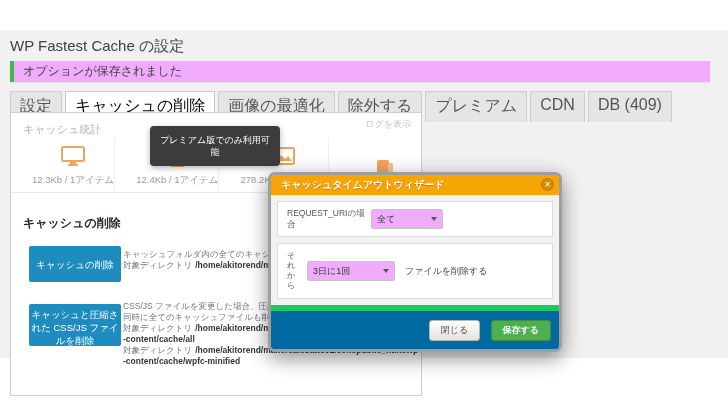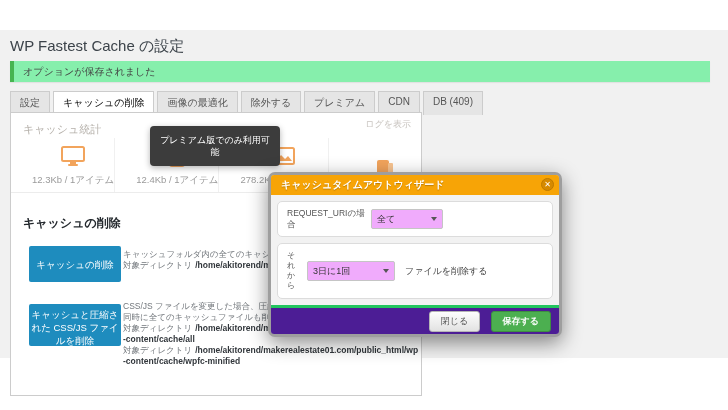--- a/index.html
+++ b/index.html
@@ -4,25 +4,25 @@
 <style>
   * { margin:0; padding:0; box-sizing:border-box; }
   html,body { width:728px; height:410px; background:#fff; overflow:hidden;
               font-family:"Liberation Sans","DejaVu Sans",sans-serif; }
   #stage { position:relative; width:728px; height:410px; background:#fff; }
 
   .admin-bg { position:absolute; left:0; top:30px; width:728px; height:328px; background:#f1f1f1; }
 
   .page-title { position:absolute; left:10px; top:7px; font-size:15px; color:#3c434a; font-weight:400; }
 
-  .notice { position:absolute; left:10px; top:31px; width:700px; height:21px; background:#86efac;
+  .notice { position:absolute; left:10px; top:31px; width:700px; height:21px; background:#f0abfc;
             border-left:4px solid #46b450; box-shadow:0 1px 1px rgba(0,0,0,.06);
-            font-size:10px; color:#444; line-height:21px; padding-left:9px; }
-
-  .tabs { position:absolute; left:10px; top:61px; display:flex; font-size:10px; }
+            font-size:12px; color:#444; line-height:21px; padding-left:9px; }
+
+  .tabs { position:absolute; left:10px; top:61px; display:flex; font-size:16px; }
   .tab { padding:4px 9px 5px; background:#e5e5e5; border:1px solid #ccc; border-bottom:none;
          color:#555; margin-right:3px; cursor:pointer; white-space:nowrap; }
   .tab.active { background:#fff; color:#000; position:relative; }
 
   .panel { position:absolute; left:10px; top:82px; width:412px; height:284px; background:#fff;
            border:1px solid #ccc; }
 
   .stats-heading { position:absolute; left:12px; top:9px; font-size:11px; color:#b5b0aa; }
   .log-link { position:absolute; right:10px; top:5px; font-size:9px; color:#c9c5c0; cursor:pointer; }
   .stats-row { position:absolute; left:0; top:25px; width:410px; height:55px; display:flex;
@@ -52,36 +52,36 @@
 
   .modal { position:absolute; left:268px; top:172px; width:294px; background:#f2f2f2;
            border:3px solid #9e9e9e; border-radius:7px; box-shadow:0 6px 20px rgba(0,0,0,.45); z-index:10; }
   .modal-header { position:relative; height:20px; background:#f7a406; border-radius:3px 3px 0 0; }
   .modal-title { font-size:10px; font-weight:bold; color:#fff; line-height:20px; padding-left:10px;
                  text-shadow:0 1px 1px rgba(0,0,0,.25); }
   .modal-close { position:absolute; right:5px; top:3px; width:13px; height:13px; border-radius:50%;
                  background:#d68a00; border:1px solid #bd7a00; color:#fff; font-size:8px; line-height:11px;
                  text-align:center; cursor:pointer; }
   .modal-body { padding:6px; }
-  .modal-box { background:#fff; border:1px solid #dcdcdc; border-radius:5px; padding:7px 9px;
+  .modal-box { background:#fff; border:1px solid #dcdcdc; border-radius:0; padding:7px 9px;
                display:flex; align-items:center; }
   .modal-box.first { margin-bottom:6px; height:36px; }
   .modal-box.second { height:56px; }
   .req-label { font-size:8.5px; color:#555; width:84px; line-height:11px; }
   .fake-select { height:20px; background:#f0abfc; border:1px solid #c5c5c5; border-radius:2px;
                  display:flex; align-items:center; justify-content:space-between; padding:0 5px;
                  font-size:9px; color:#333; cursor:pointer; }
   .fake-select.w1 { width:72px; }
   .fake-select.w2 { width:88px; }
   .caret { width:0; height:0; border-left:3px solid transparent; border-right:3px solid transparent;
            border-top:4px solid #555; margin-left:4px; }
   .vert-label { width:10px; font-size:8px; color:#555; line-height:10px; word-break:break-all;
                 margin-right:10px; }
   .suffix-text { font-size:9px; color:#444; margin-left:10px; }
-  .modal-footer { background:#4c1d95; border-top:3px solid #22c55e; padding:2px 8px; text-align:right;
+  .modal-footer { background:#0369a1; border-top:6px solid #22c55e; padding:8px 8px; text-align:right;
                   border-radius:0 0 3px 3px; }
   .btn-close { font-size:9px; padding:3px 11px; background:linear-gradient(#fdfdfd,#e2e2e2);
                border:1px solid #b5b5b5; border-radius:3px; color:#555; cursor:pointer; font-family:inherit; }
   .btn-save { font-size:9px; padding:3px 11px; background:#4caf50; border:1px solid #3e8e41;
               border-radius:3px; color:#fff; font-weight:bold; cursor:pointer; margin-left:6px; font-family:inherit; }
 
   svg.icon { display:block; }
 </style>
 </head>
 <body>

